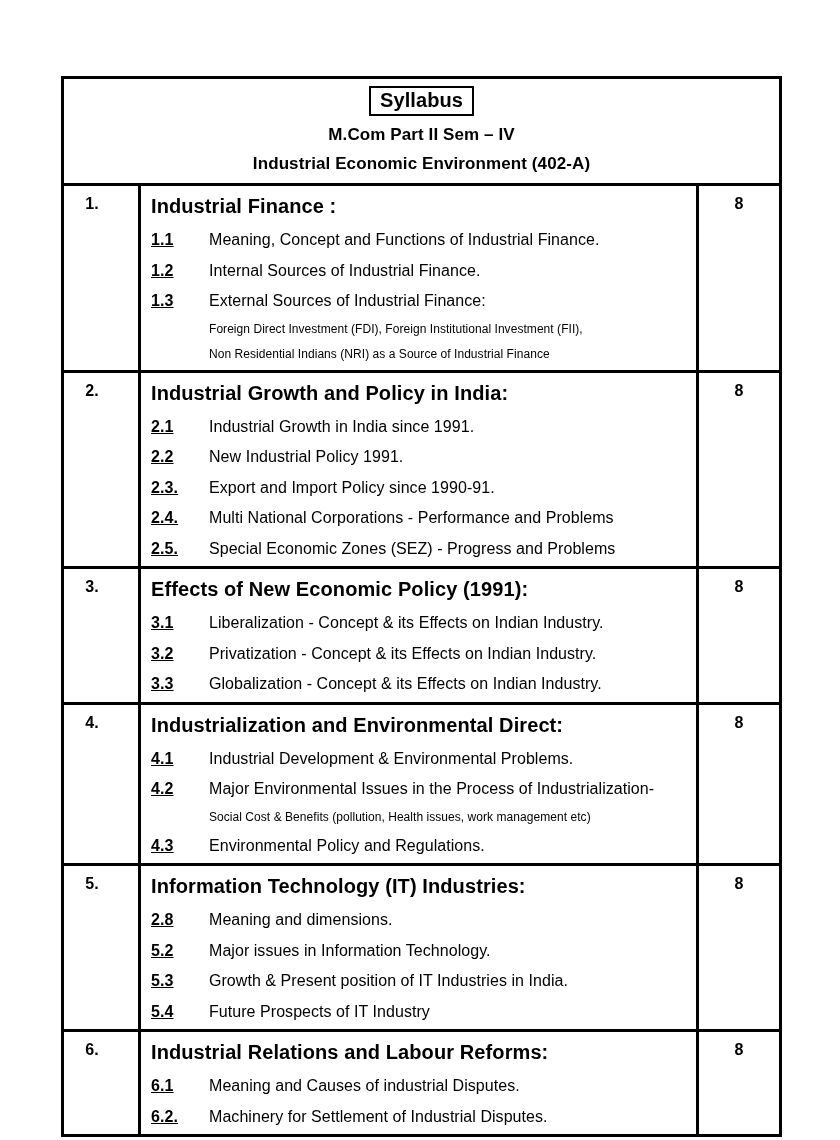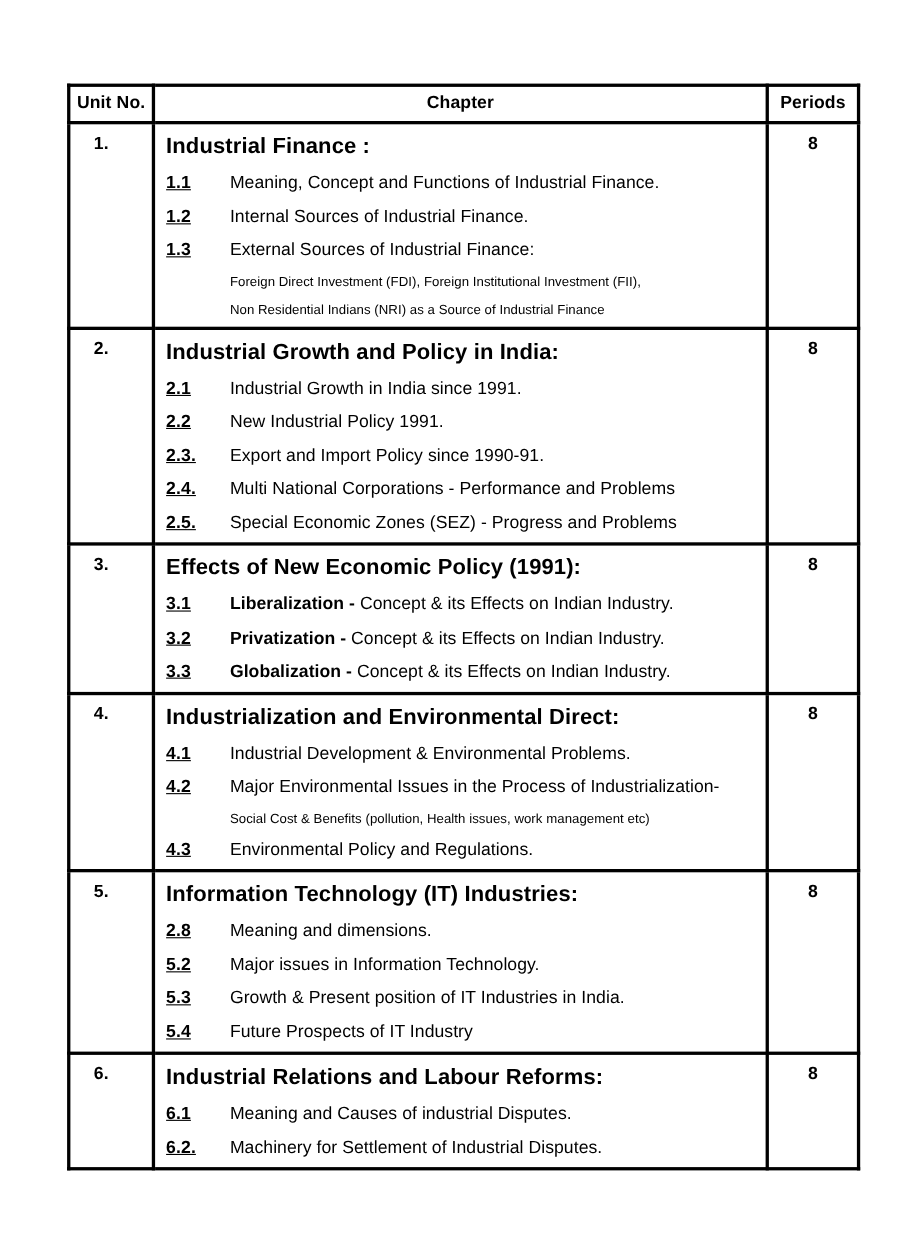--- a/index.html
+++ b/index.html
@@ -108,21 +108,21 @@
     font-size: 16px;
     font-weight: bold;
     letter-spacing: 0.1px;
     text-decoration: underline;
   }
   .sub-text {
     font-size: 16px;
     letter-spacing: 0.05px;
     white-space: nowrap;
   }
-  .sub-text b { font-weight: bold; }
+  .sub-text b { font-weight: normal; }
 
   .cont-line {
     margin-left: 58px;
     margin-top: 11px;
     font-size: 12px;
     line-height: 1.22;
     letter-spacing: 0.05px;
     white-space: nowrap;
   }
 </style>
@@ -131,26 +131,28 @@
 
 <div class="page">
   <table class="syllabus-table">
     <colgroup>
       <col class="col-unit">
       <col class="col-chapter">
       <col class="col-periods">
     </colgroup>
     <tbody>
 
-
       <tr>
-        <td class="colhead">Unit No.</td>
-        <td class="colhead">Chapter</td>
-        <td class="colhead">Periods</td>
+        <td class="header-cell" colspan="3">
+          <div class="syllabus-box">Syllabus</div>
+          <div class="header-line">M.Com Part II Sem – IV</div>
+          <div class="header-line">Industrial Economic Environment (402-A)</div>
+        </td>
       </tr>
+
 
       </tbody>
       <tbody id="unit-rows">
         <tr>
           <td class="unit-no">1.</td>
           <td class="chapter-cell">
             <div class="unit-title">Industrial Finance :</div>
             <div class="sub-row">
               <span class="sub-num">1.1</span>
               <span class="sub-text">Meaning, Concept and Functions of Industrial Finance.</span>

